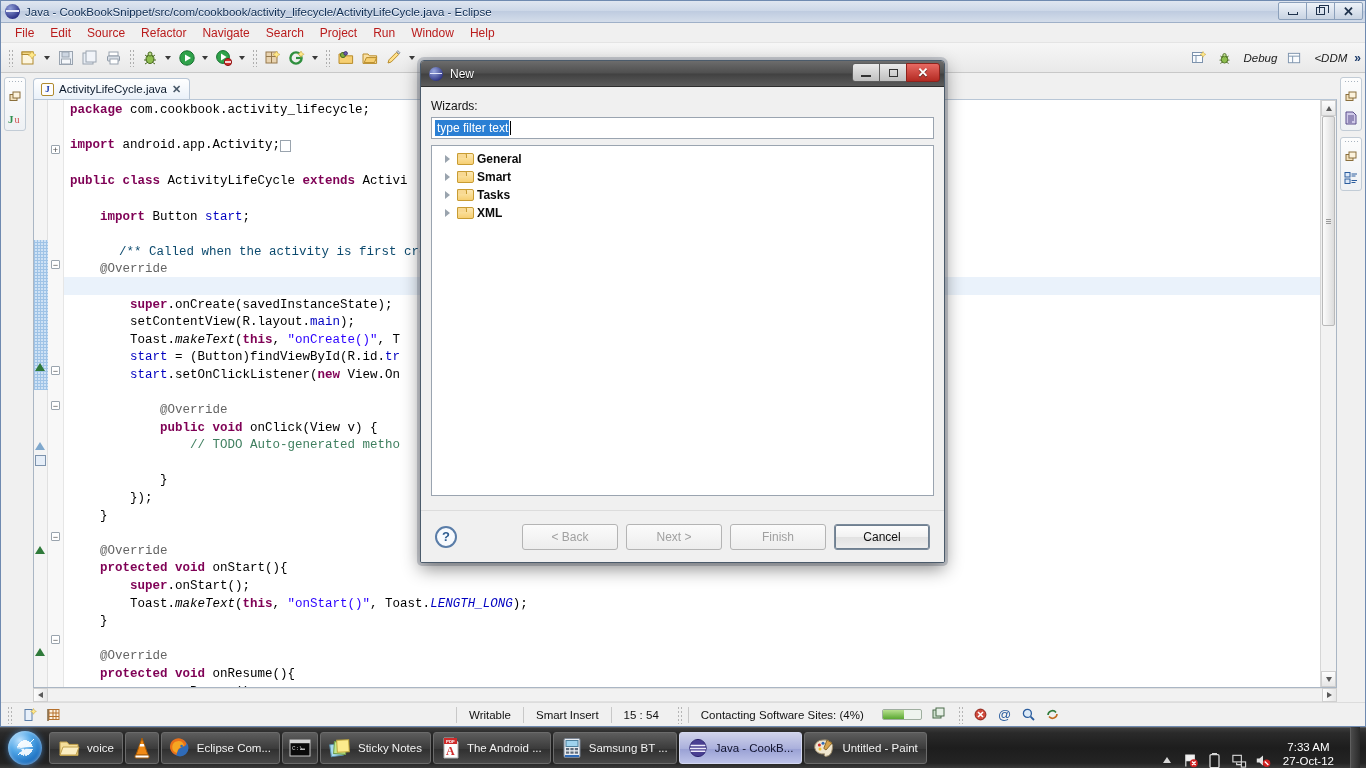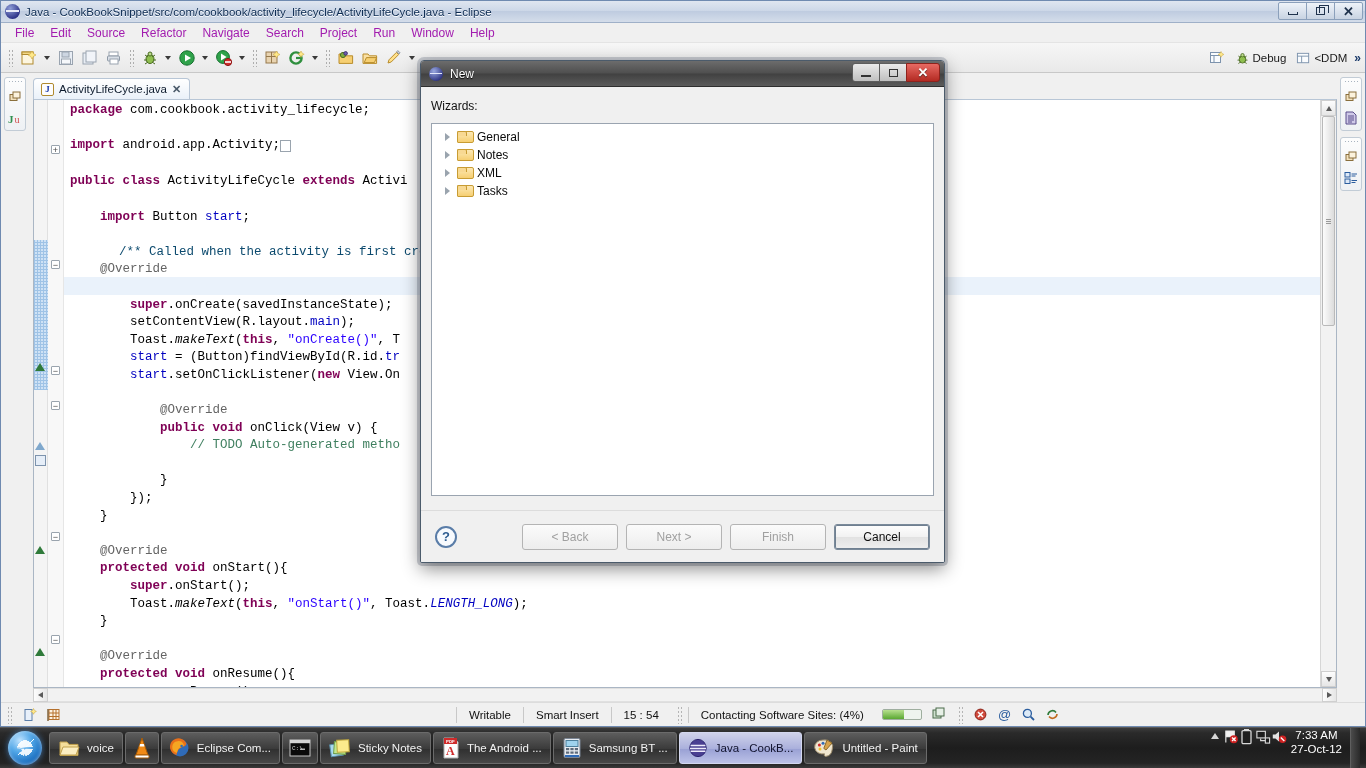--- a/index.html
+++ b/index.html
@@ -55,37 +55,37 @@
   .glyph-min{width:10px;height:3px;border:1px solid #20334d;border-top:none;background:transparent;margin-top:5px;}
   .glyph-max{width:9px;height:8px;border:1px solid #20334d;position:relative;}
   .glyph-max::after{content:"";position:absolute;left:2px;top:-3px;width:8px;height:7px;border:1px solid #20334d;border-bottom:none;}
   .glyph-close{font-size:13px;font-weight:bold;font-family:"Liberation Sans",sans-serif;}
 
   
   .menubar{
     height:20px;flex:0 0 20px;background:#f0f0f0;
     display:flex;align-items:center;padding-left:6px;border-bottom:1px solid #e4e4e4;
   }
-  .menubar .mi{padding:2px 8px;font-size:12px;color:#a21caf;cursor:default;}
+  .menubar .mi{padding:2px 8px;font-size:12px;color:#b91c1c;cursor:default;}
 
   
   .toolbar{
     height:30px;flex:0 0 30px;
     background:linear-gradient(to bottom,#f6f6f6,#e9e9e9);
     border-bottom:1px solid #c8c8c8;
     display:flex;align-items:center;padding:0 4px;position:relative;
   }
   .tb-grip{width:6px;height:18px;margin:0 3px;flex:0 0 6px;
     background-image:radial-gradient(#aeaeae 1px,transparent 1px);
     background-size:3px 4px; background-position:0 0;}
   .tb-item{width:22px;height:22px;display:flex;align-items:center;justify-content:center;margin:0 1px;position:relative;}
   .tb-arrow{width:11px;height:22px;display:flex;align-items:center;justify-content:center;margin-right:2px;}
   .tb-arrow i{width:0;height:0;border-left:3.5px solid transparent;border-right:3.5px solid transparent;border-top:4px solid #3a3a3a;display:block;}
   .persp-bar{position:absolute;right:4px;top:3px;display:flex;align-items:center;height:24px;gap:4px;}
-  .persp-item{display:flex;align-items:center;gap:3px;font-size:11.5px;color:#1a1a1a;padding:1px 3px;}
+  .persp-item{display:flex;align-items:center;gap:12px;font-size:11.5px;color:#1a1a1a;padding:1px 3px;font-style:italic;}
   .persp-chev{color:#1a3a6a;font-size:12px;font-weight:bold;}
 
   
   .body-row{flex:1 1 auto;display:flex;min-height:0;background:#f0f0f0;}
 
   
   .trim{
     width:28px;flex:0 0 28px;background:#f0f0f0;padding-top:4px;
     display:flex;flex-direction:column;align-items:center;
   }
@@ -212,21 +212,21 @@
   .filter-input{
     height:22px;flex:0 0 22px;border:1px solid #9aa4b0;background:#fff;
     display:flex;align-items:center;padding:0 3px;
   }
   .filter-sel{background:#2a7fd4;color:#fff;font-size:12px;padding:1px 1px 1px 2px;}
   .caret{width:1px;height:14px;background:#000;margin-left:1px;}
   .tree-box{
     flex:1 1 auto;margin-top:6px;border:1px solid #9aa4b0;background:#fff;
     display:flex;min-height:0;
   }
-  .tree-list{flex:1 1 auto;padding:4px 0 0 8px;overflow:hidden;}
+  .tree-list{flex:1 1 auto;padding:4px 0 0 8px;overflow:hidden;font-weight:bold;}
   .tree-row{height:18px;display:flex;align-items:center;gap:5px;font-size:12px;color:#0b0b0b;padding-left:2px;}
   .tw{width:10px;height:10px;display:flex;align-items:center;justify-content:center;}
   .tw i{width:0;height:0;border-top:4px solid transparent;border-bottom:4px solid transparent;border-left:5px solid #9aa4ae;display:block;}
   .folder{
     width:15px;height:12px;position:relative;flex:0 0 15px;
   }
   .folder::before{content:"";position:absolute;left:0;bottom:0;width:15px;height:10px;
     background:linear-gradient(to bottom,#fde9b6,#f6cf72);border:1px solid #c89c33;border-radius:1px 2px 2px 1px;}
   .folder::after{content:"";position:absolute;left:0;top:0;width:8px;height:4px;
     background:#f8d993;border:1px solid #c89c33;border-bottom:none;border-radius:2px 2px 0 0;}
@@ -271,21 +271,21 @@
     opacity:.95;}
   .tbtn{
     height:32px;margin:0 1px;padding:0 8px;min-width:38px;
     background:linear-gradient(to bottom,#5d5d5d,#3b3b3b 52%,#303030 54%,#484848);
     border:1px solid #6b6b6b;border-radius:3px;
     display:flex;align-items:center;gap:7px;color:#f2f2f2;font-size:11.5px;white-space:nowrap;
   }
   .tbtn.active{background:linear-gradient(to bottom,#cfd2ea,#aab0dc 52%,#9aa1d4 54%,#bcc2e8);
     border-color:#d3d7ef;color:#10122c;}
   .tbtn.icononly{padding:0 6px;min-width:34px;justify-content:center;}
-  .tray{margin-left:auto;display:flex;align-items:flex-start;padding-right:6px;height:100%;}
+  .tray{margin-left:auto;display:flex;align-items:flex-end;gap:8px;padding-right:6px;height:100%;}
   .tray-ic{width:16px;height:16px;display:flex;align-items:center;justify-content:center;}
   .clock{color:#fff;font-size:11.5px;text-align:center;line-height:14px;padding:0 8px 0 4px;}
   .show-desktop{width:10px;height:41px;background:linear-gradient(to right,#4b4b4b,#2a2a2a);border-left:1px solid #5f5f5f;}
 </style>
 </head>
 <body>
 
 <div id="eclipse-window">
 
   <div class="titlebar">
@@ -675,50 +675,54 @@
       <div class="d-btn close">
           <span class="d-close-g">✕</span>
         </div>
     </div>
   </div>
 
 
   <div class="dlg-body">
     <div class="lbl-wizards">Wizards:</div>
 
+    <div class="filter-input">
+      <span class="filter-sel">type filter text</span>
+      <span class="caret"></span>
+    </div>
 
     <div class="tree-box">
       <div class="tree-list">
         <div class="tree-row">
           <span class="tw">
               <i></i>
             </span>
           <span class="folder"></span>
           <span>General</span>
         </div>
         <div class="tree-row">
           <span class="tw">
               <i></i>
             </span>
           <span class="folder"></span>
-          <span>Notes</span>
+          <span>Smart</span>
+        </div>
+        <div class="tree-row">
+          <span class="tw">
+              <i></i>
+            </span>
+          <span class="folder"></span>
+          <span>Tasks</span>
         </div>
         <div class="tree-row">
           <span class="tw">
               <i></i>
             </span>
           <span class="folder"></span>
           <span>XML</span>
-        </div>
-        <div class="tree-row">
-          <span class="tw">
-              <i></i>
-            </span>
-          <span class="folder"></span>
-          <span>Tasks</span>
         </div>
       </div>
     </div>
     <div style="height:14px"></div>
   </div>
 
   <div class="dlg-foot">
     <div class="help-btn">?</div>
     <div class="foot-spacer"></div>
     <div class="dbtn">&lt; Back</div>

